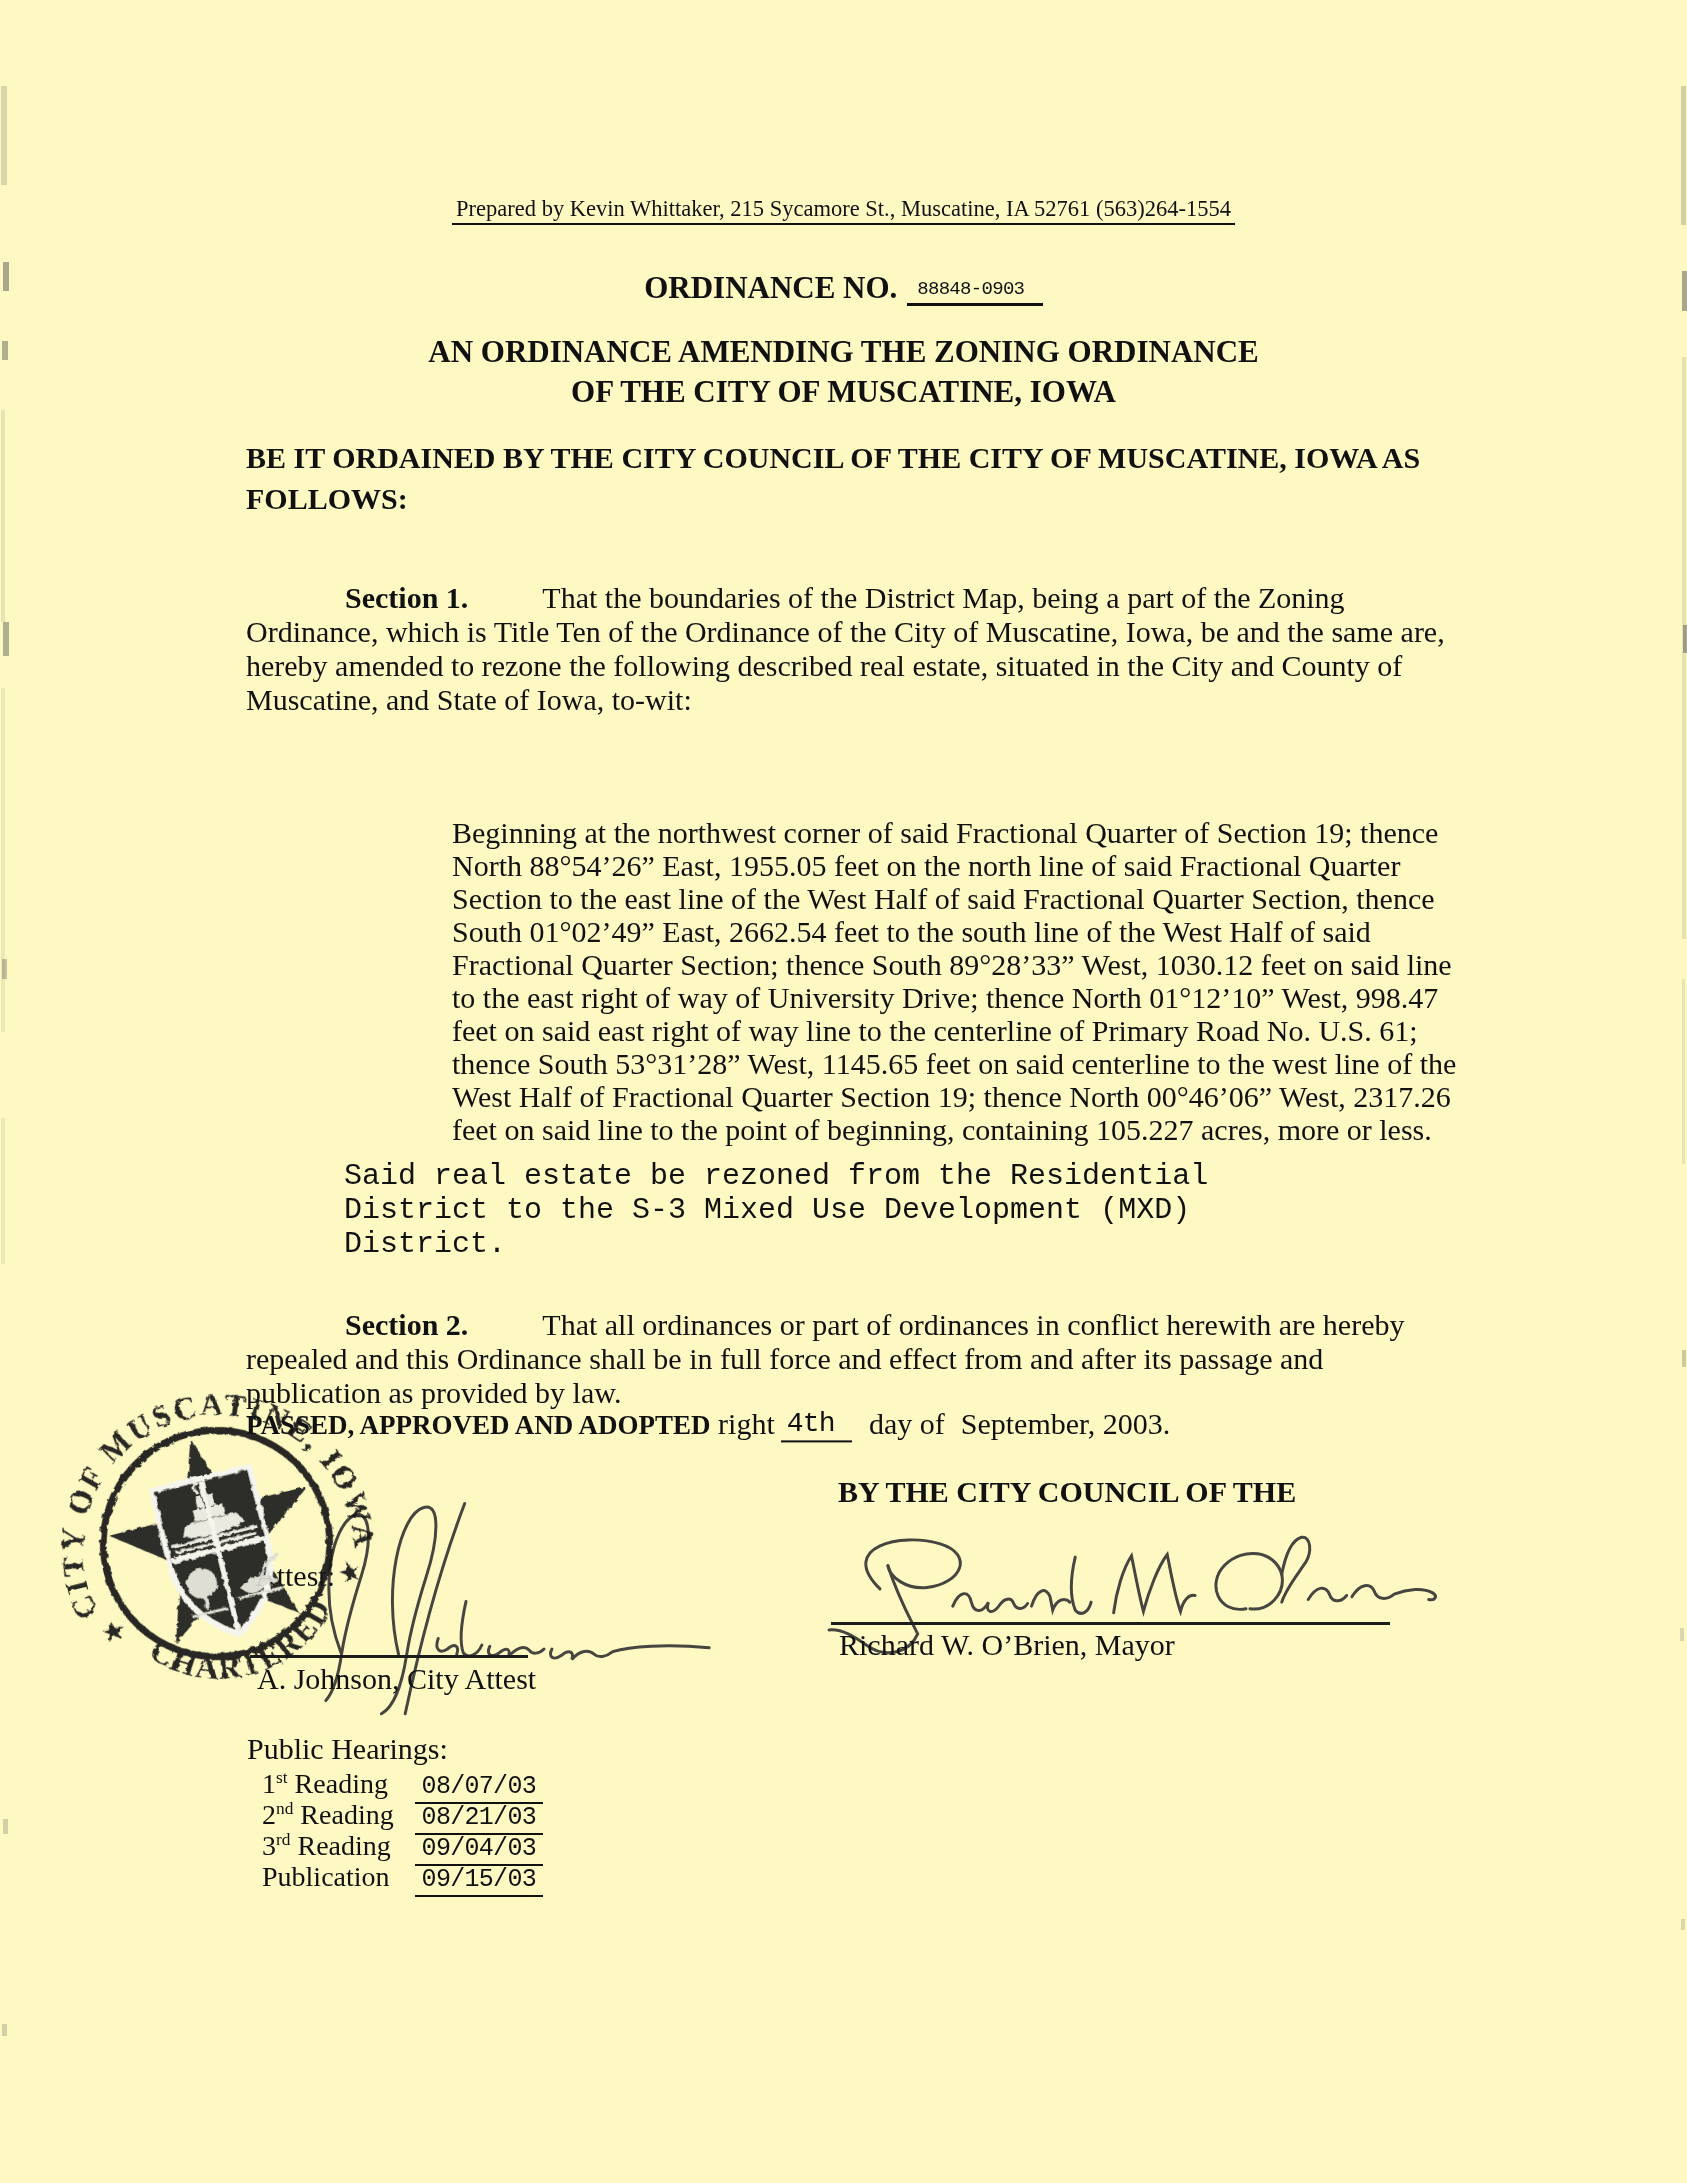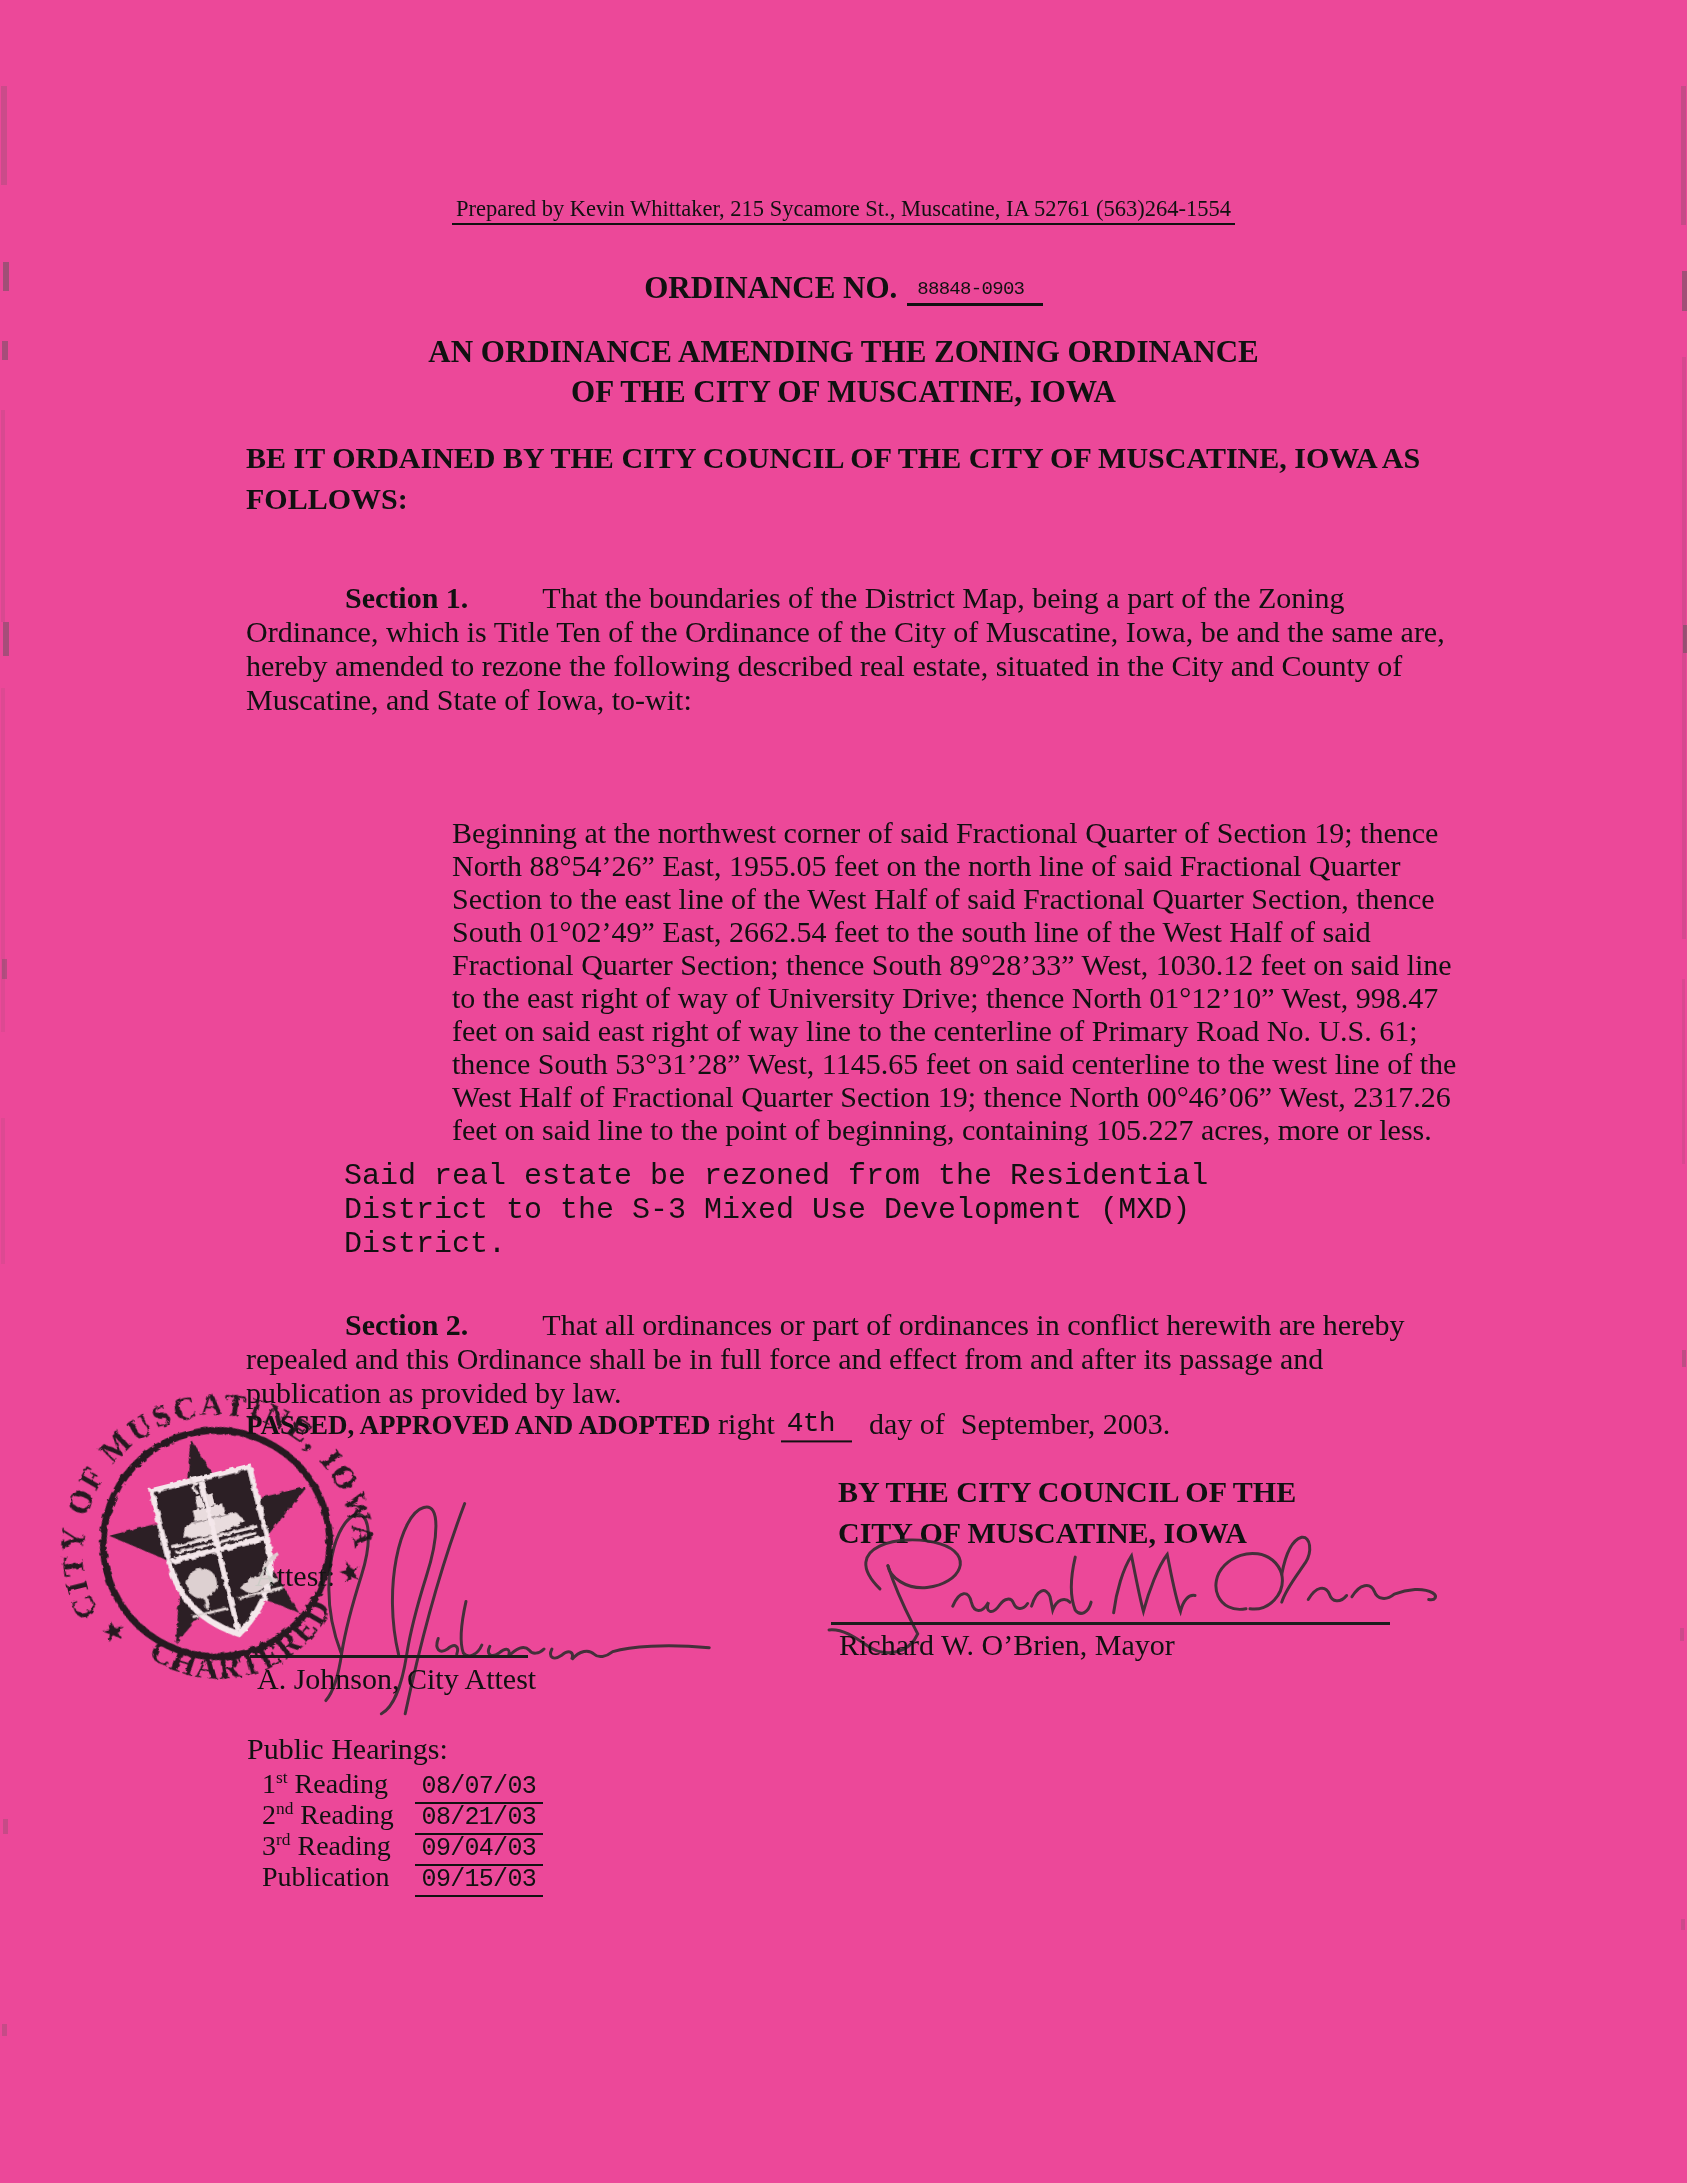--- a/index.html
+++ b/index.html
@@ -1,19 +1,19 @@
 <!DOCTYPE html>
 <html style="font-size:10.6px"><head>
 <meta charset="utf-8">
 <style>
   html,body{margin:0;padding:0;background:#e8e8e8;}
   .page{
     position:relative;
     width:1687px;height:2183px;
-    background:#ec4899;
+    background:#fef9c3;
     font-family:"Liberation Serif", serif;
     color:#111;
     overflow:hidden;
   }
   .abs{position:absolute;}
   .b{font-weight:bold;}
   .center{left:0;width:1687px;text-align:center;}
   .mono{font-family:"Liberation Mono", monospace;}
 
   .prepared{top:196px;font-size:22.5px;}
@@ -119,21 +119,20 @@
 
   <p class="abs para sec sec2"><span class="b">Section 2.</span><span class="tab"></span><span>That all ordinances or part of ordinances in conflict herewith are hereby repealed and this Ordinance shall be in full force and effect from and after its passage and publication as provided by law.</span></p>
 
   <div class="abs passed">
     <span class="b pb">PASSED, APPROVED AND ADOPTED</span>
     <span>right</span><span class="mono day">4th</span><span class="dof">day of</span><span class="dtxt">September, 2003.</span>
   </div>
 
   <div class="abs council">
     <div>BY THE CITY COUNCIL OF THE</div>
-    <div>CITY OF MUSCATINE, IOWA</div>
   </div>
 
   <div class="abs attest">Attest:</div>
 
   <svg class="abs sigsvg" style="left:817px;top:1528px;" width="629" height="139" viewBox="0 0 950 210" fill="none" stroke="#2d2d2d" stroke-width="4.5" stroke-linecap="round" opacity="0.88">
     <path d="M95,92 C30,28 128,6 186,24 C238,40 218,84 166,90 C134,93 110,74 107,57"></path>
     <path d="M107,57 C122,104 138,132 152,160 C140,188 104,198 76,178 C56,164 38,152 18,154"></path>
     <path d="M205,118 C215,94 229,94 233,112 C237,128 249,130 259,112 C253,128 265,132 276,116 C283,106 293,104 297,114 C300,122 310,126 318,114"></path>
     <path d="M324,118 C332,92 346,88 352,104 L356,124 C362,108 374,104 382,112"></path>
     <path d="M390,44 C382,78 382,104 390,124 C398,134 410,128 414,112"></path>

